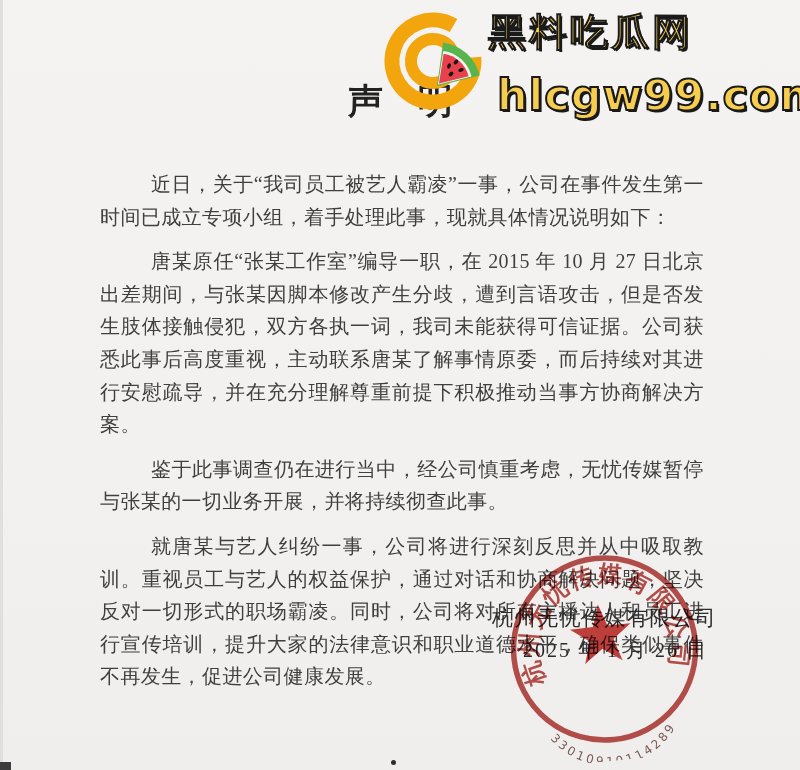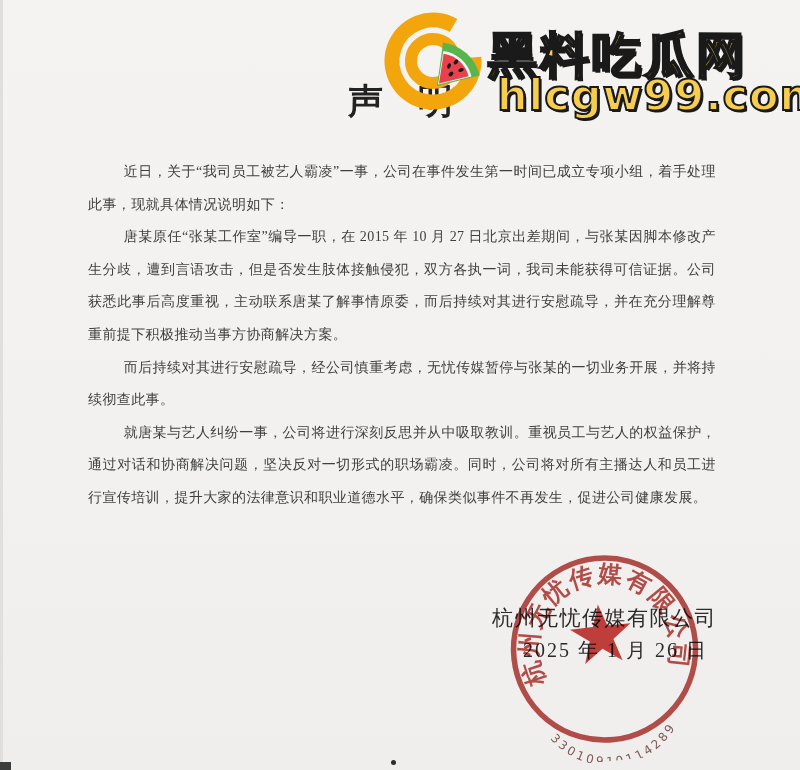--- a/index.html
+++ b/index.html
@@ -14,38 +14,38 @@
   
   .doc-title {
     position:absolute; left:348px; top:78px;
     font-size:35px; font-weight:bold; color:#222;
     letter-spacing:13px; white-space:nowrap; z-index:1;
   }
 
   
   .wm-logo { position:absolute; left:383px; top:6px; z-index:2; }
   .wm-name {
-    position:absolute; left:488px; top:23px; z-index:2;
+    position:absolute; left:488px; top:7px; z-index:2;
     font-family:"DejaVu Sans","Liberation Sans",sans-serif;
-    font-size:49px; font-weight:bold; letter-spacing:3px; white-space:nowrap;
+    font-size:38px; font-weight:normal; letter-spacing:3px; white-space:nowrap;
     color:#f6cd4f; -webkit-text-stroke:2px #1a1a1a;
     text-shadow:2px 2px 0 #1a1a1a;
   }
   .wm-url {
     position:absolute; left:497px; top:70px; z-index:2;
     font-family:"DejaVu Sans","Liberation Sans",sans-serif;
     font-size:43px; font-weight:bold; letter-spacing:1px; white-space:nowrap;
     color:#f6cd4f; -webkit-text-stroke:2px #1a1a1a;
     text-shadow:2px 2px 0 #1a1a1a;
   }
 
   
   .content { position:absolute; left:88px; top:156px; width:628px; z-index:1; }
   .content p {
-    margin:0; font-size:14px; line-height:32.6px;
+    margin:12px; font-size:20px; line-height:32.6px;
     text-align:justify; text-justify:inter-character;
     text-indent:2.55em; color:#3f3f3f; letter-spacing:0.4px;
   }
 
   
   .sig-company {
     position:absolute; left:492px; top:604px; z-index:3;
     font-size:21px; letter-spacing:1.5px; color:#2b2b2b; white-space:nowrap;
   }
   .sig-date {
@@ -90,21 +90,21 @@
       <ellipse cx="68" cy="68" rx="1.8" ry="2.8" fill="#161616" transform="rotate(50 68 68)"></ellipse>
     </g>
   </svg>
 
   <div class="wm-name">黑料吃瓜网</div>
   <div class="wm-url">hlcgw99.com</div>
 
   <div class="content">
     <p>近日，关于“我司员工被艺人霸凌”一事，公司在事件发生第一时间已成立专项小组，着手处理此事，现就具体情况说明如下：</p>
     <p>唐某原任“张某工作室”编导一职，在 2015 年 10 月 27 日北京出差期间，与张某因脚本修改产生分歧，遭到言语攻击，但是否发生肢体接触侵犯，双方各执一词，我司未能获得可信证据。公司获悉此事后高度重视，主动联系唐某了解事情原委，而后持续对其进行安慰疏导，并在充分理解尊重前提下积极推动当事方协商解决方案。</p>
-    <p>而后持续对其进行安慰疏导，经公司慎重考虑，无忧传媒暂停与张某的一切业务开展，并将持续彻查此事。</p>
+    <p>鉴于此事调查仍在进行当中，经公司慎重考虑，无忧传媒暂停与张某的一切业务开展，并将持续彻查此事。</p>
     <p>就唐某与艺人纠纷一事，公司将进行深刻反思并从中吸取教训。重视员工与艺人的权益保护，通过对话和协商解决问题，坚决反对一切形式的职场霸凌。同时，公司将对所有主播达人和员工进行宣传培训，提升大家的法律意识和职业道德水平，确保类似事件不再发生，促进公司健康发展。</p>
   </div>
 
   <div class="sig-company">杭州无忧传媒有限公司</div>
   <div class="sig-date">2025 年 1 月 26 日</div>
 
   <svg class="seal" width="205" height="215" viewBox="0 0 205 215" aria-hidden="true">
     <defs>
       <path id="ringPath" d="M 41.3 131.3 A 67 67 0 1 1 162.7 131.3" fill="none"></path>
       <path id="serialPath" d="M 27.6 122.9 A 77 77 0 1 0 176.4 122.9" fill="none"></path>

